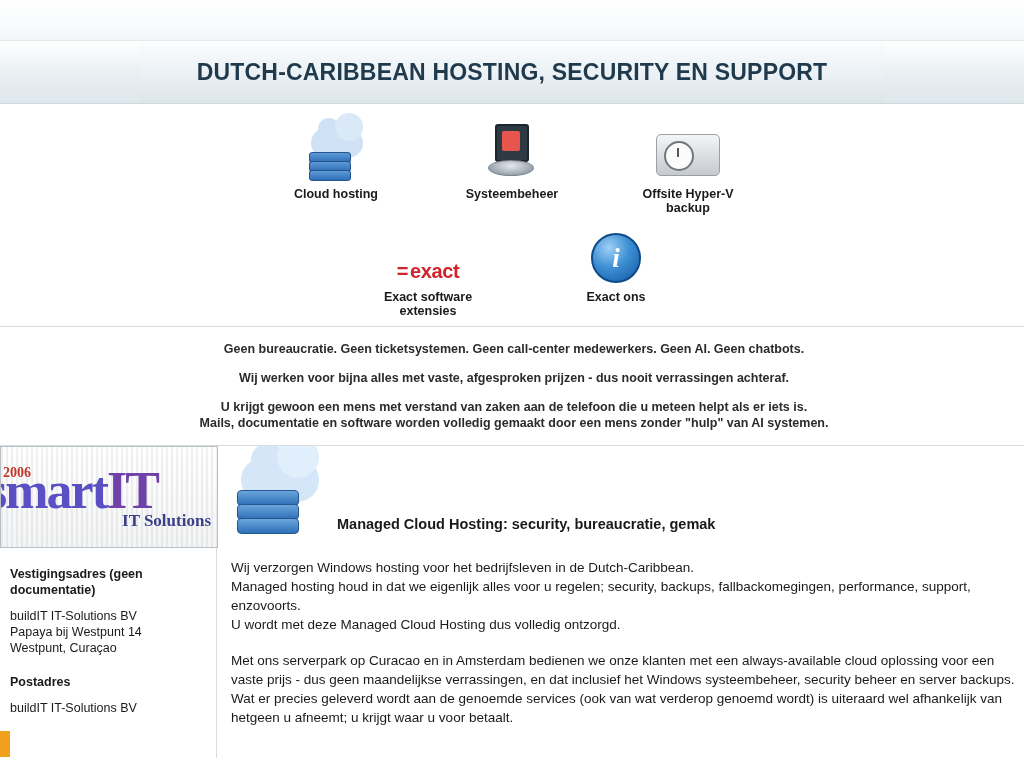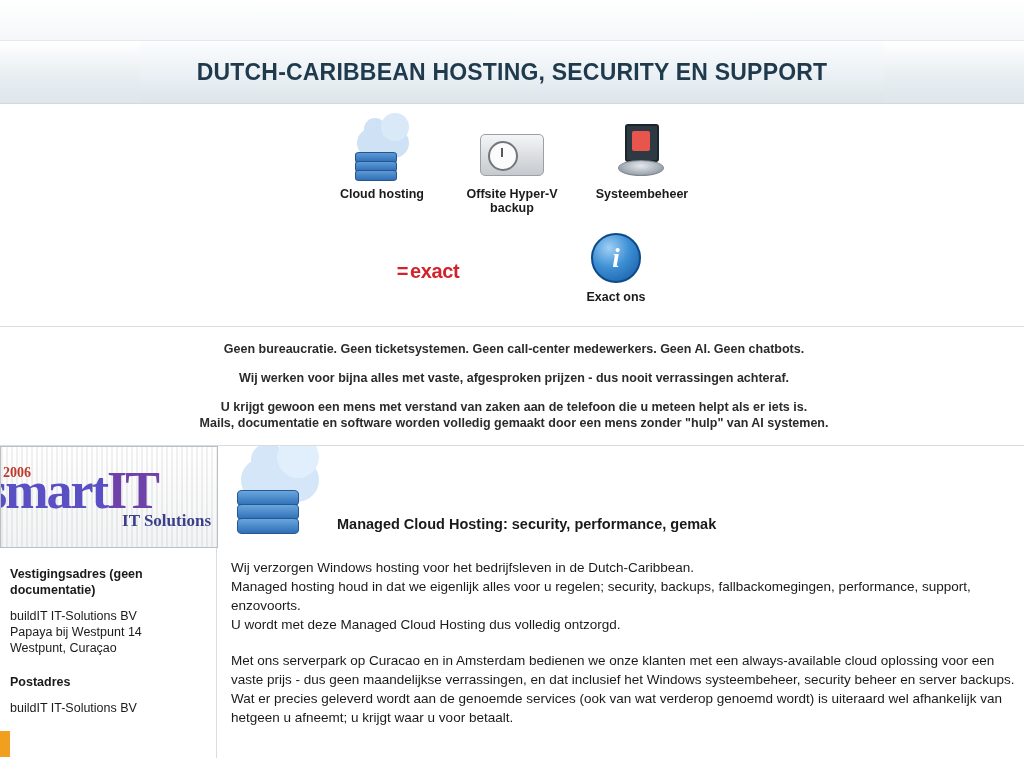--- a/index.html
+++ b/index.html
@@ -52,20 +52,21 @@
   
   .nav-area {
     position: relative;
     height: 222px;
     background: #ffffff;
     border-bottom: 1px solid #d8dde0;
   }
   .nav-row {
     display: flex;
     justify-content: center;
+    gap: 46px;
   }
   .nav-row.row1 { padding-top: 18px; }
   .nav-row.row2 { padding-top: 10px; gap: 58px; padding-left: 20px; }
   .nav-item {
     width: 130px;
     text-align: center;
     cursor: pointer;
   }
   .nav-item .glyph {
     height: 58px;
@@ -301,49 +302,51 @@
             <div class="disk d1"></div>
             <div class="disk d2"></div>
             <div class="disk d3"></div>
           </div>
         </div>
         <div class="caption">Cloud hosting</div>
       </div>
 
       <div class="nav-item">
         <div class="glyph">
+          <div class="ic-sysadmin">
+            <div class="screen"></div>
+            <div class="base"></div>
+          </div>
+        </div>
+        <div class="caption">Systeembeheer</div>
+      </div>
+
+      <div class="nav-item">
+        <div class="glyph">
           <div class="ic-backup">
             <div class="drive"></div>
             <div class="clock"></div>
           </div>
         </div>
         <div class="caption">Offsite
 Hyper-V backup</div>
-      </div>
-
-      <div class="nav-item">
-        <div class="glyph">
-          <div class="ic-sysadmin">
-            <div class="screen"></div>
-            <div class="base"></div>
-          </div>
-        </div>
-        <div class="caption">Systeembeheer</div>
       </div>
 
     </div>
 
     <div class="nav-row row2">
 
       <div class="nav-item">
         <div class="glyph">
           <div class="ic-exact">
             <span class="eq">=</span><span>exact</span>
           </div>
         </div>
+        <div class="caption">Exact software
+extensies</div>
       </div>
 
       <div class="nav-item">
         <div class="glyph">
           <div class="ic-info">i</div>
         </div>
         <div class="caption">Exact ons</div>
       </div>
 
     </div>
@@ -386,21 +389,21 @@
     </div>
 
     <div class="content">
       <div class="hero">
         <div class="hero-icon">
           <div class="cloud"></div>
           <div class="disk h1d"></div>
           <div class="disk h2d"></div>
           <div class="disk h3d"></div>
         </div>
-        <div class="hero-title">Managed Cloud Hosting: security, performance, gemak</div>
+        <div class="hero-title">Managed Cloud Hosting: security, bureaucratie, gemak</div>
       </div>
 
       <p class="body-text">Wij verzorgen Windows hosting voor het bedrijfsleven in de Dutch-Caribbean.
 Managed hosting houd in dat we eigenlijk alles voor u regelen; security, backups, fallbackomegingen, performance, support, enzovoorts.
 U wordt met deze Managed Cloud Hosting dus volledig ontzorgd.</p>
       <p class="body-text second">Met ons serverpark op Curacao en in Amsterdam bedienen we onze klanten met een always-available cloud oplossing voor een vaste prijs - dus geen maandelijkse verrassingen, en dat inclusief het Windows systeembeheer, security beheer en server backups. Wat er precies geleverd wordt aan de genoemde services (ook van wat verderop genoemd wordt) is uiteraard wel afhankelijk van hetgeen u afneemt; u krijgt waar u voor betaalt.</p>
     </div>
 
   </div>
 

